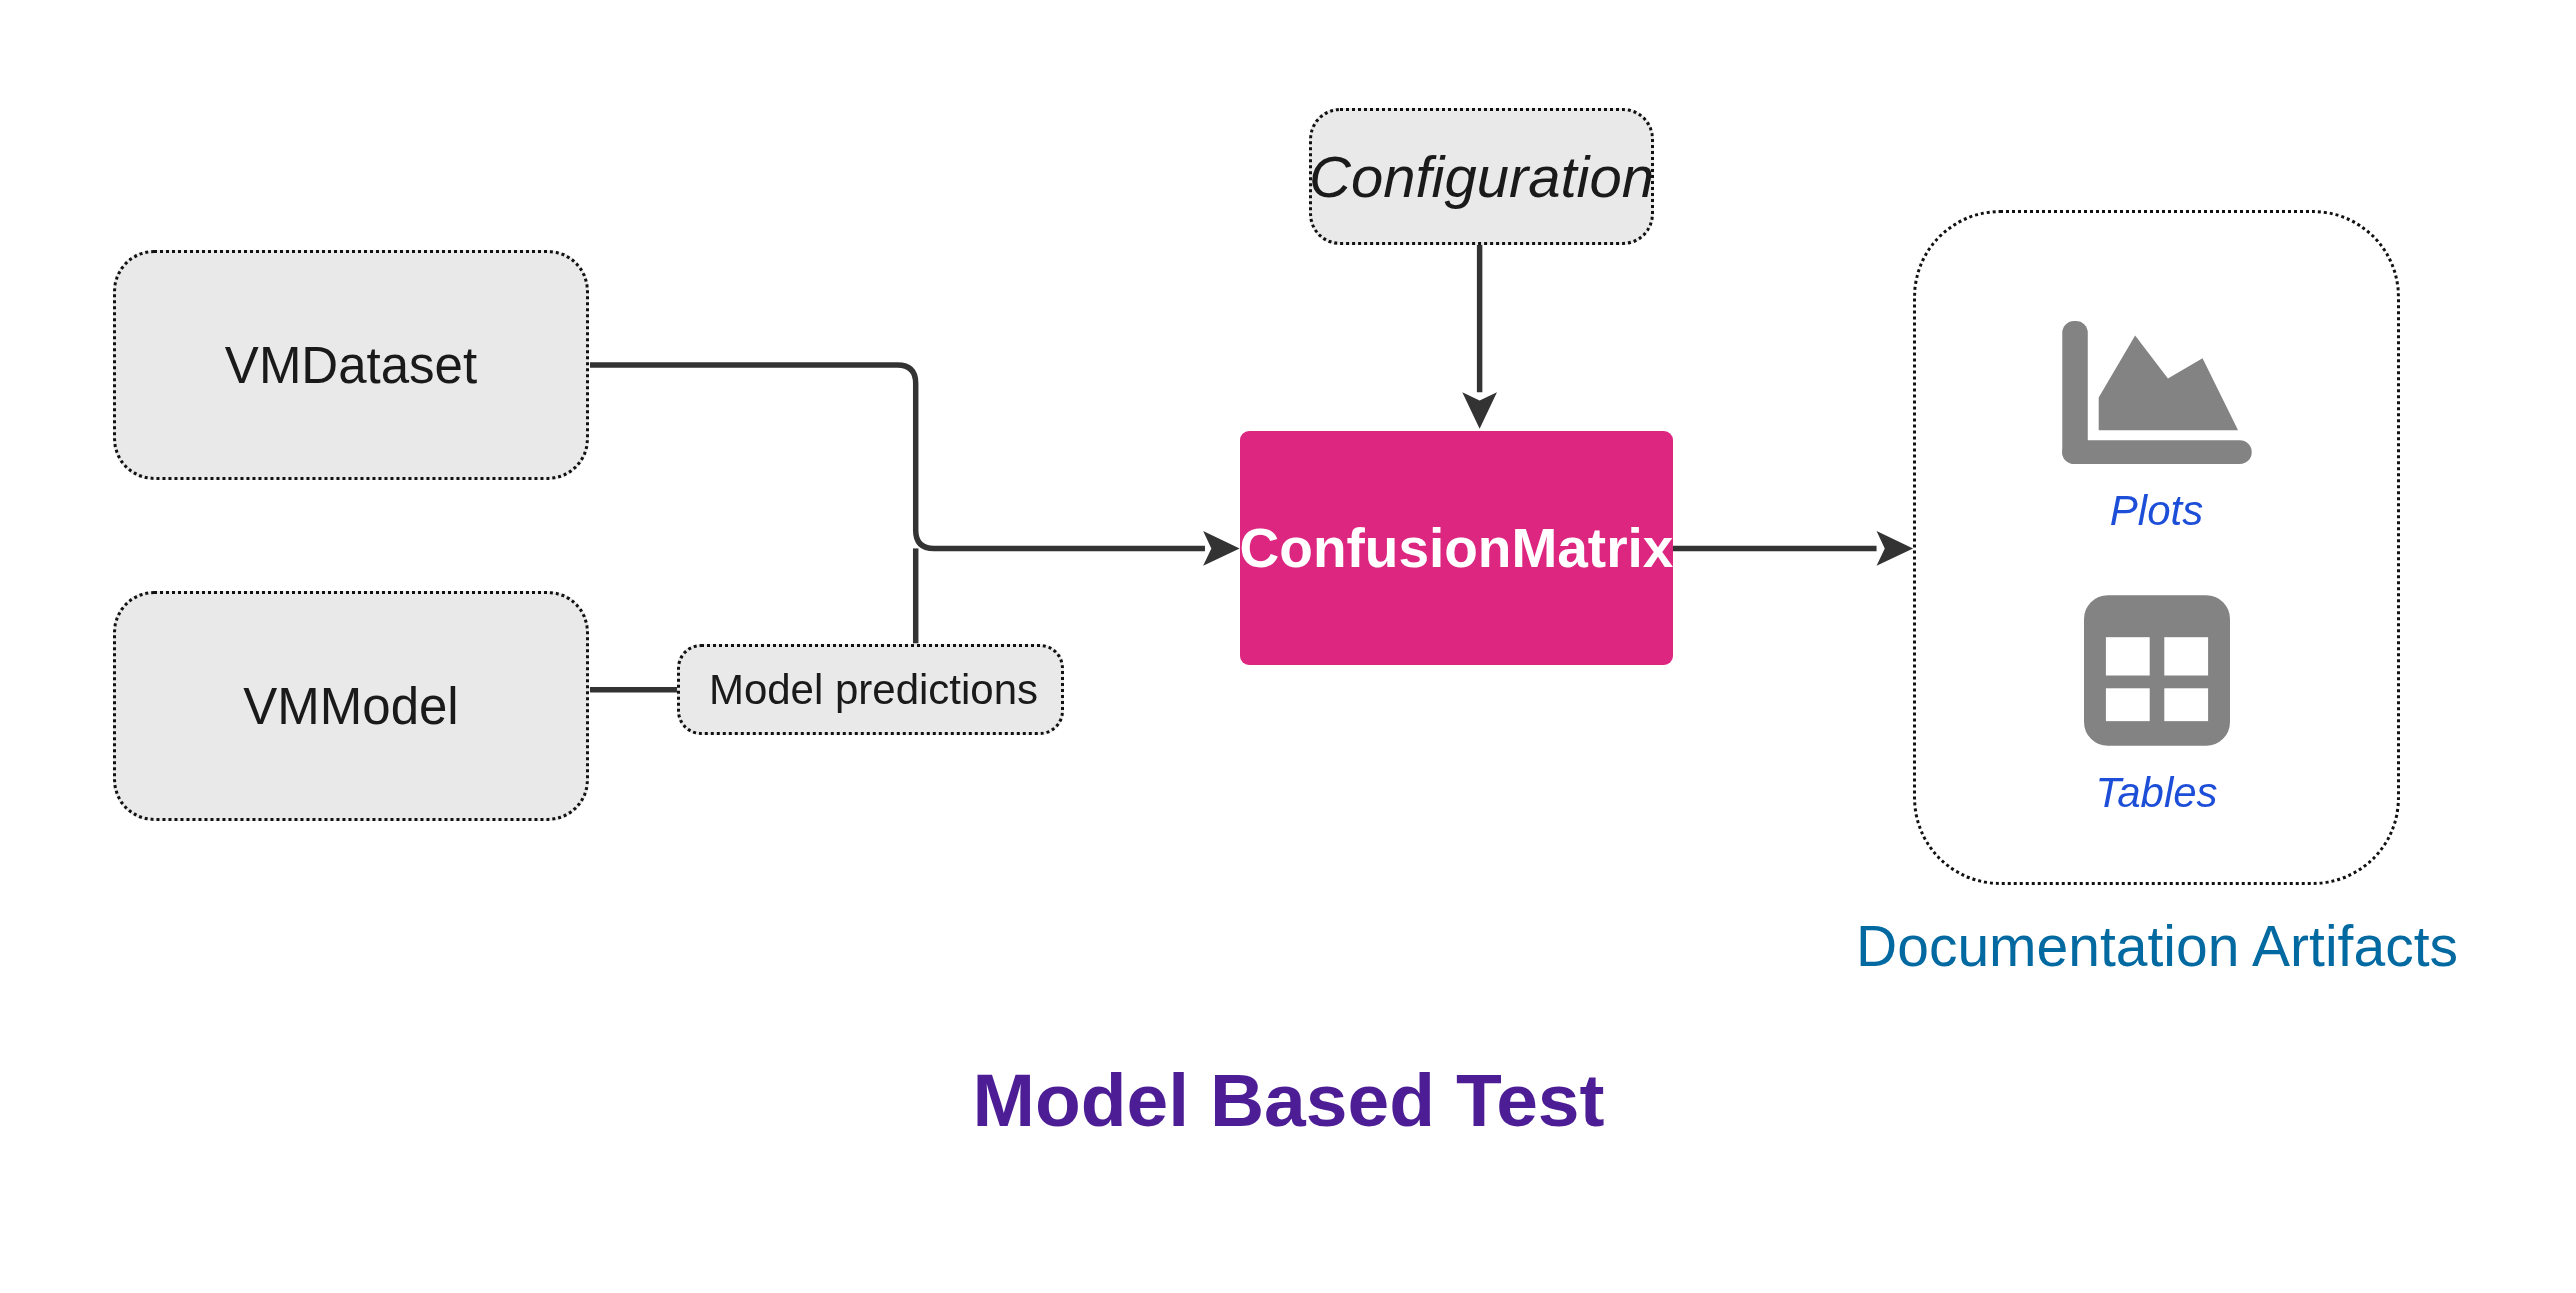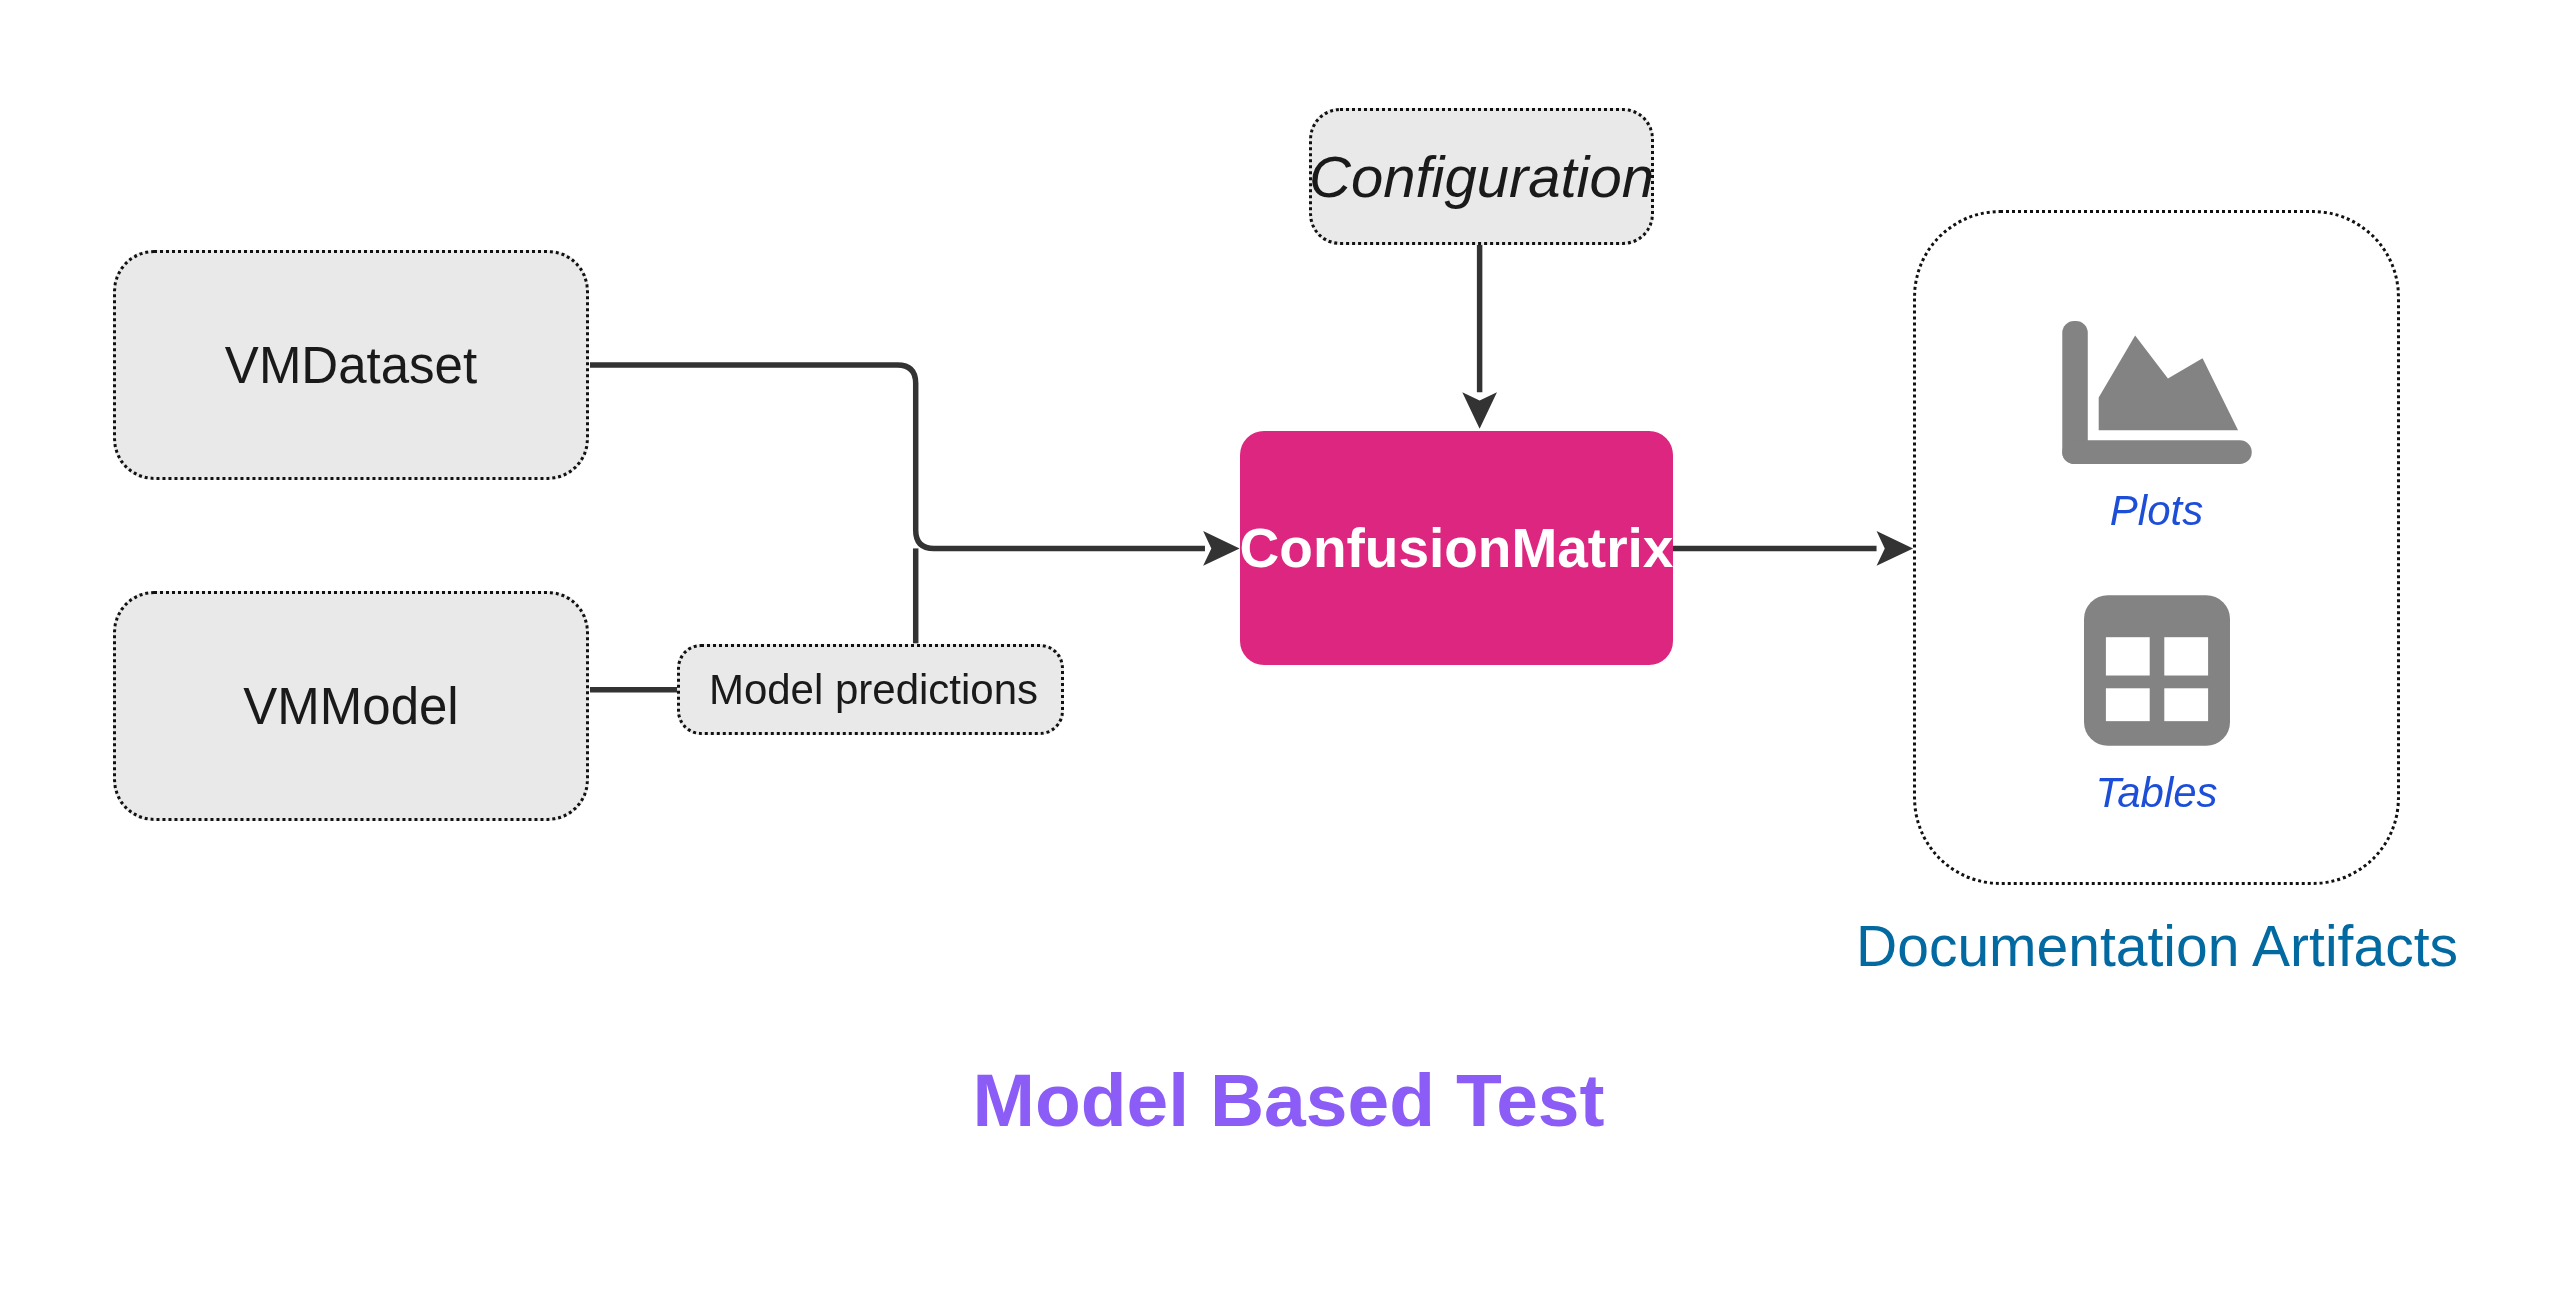--- a/index.html
+++ b/index.html
@@ -56,21 +56,21 @@
   .node-configuration {
     left: 1309px; top: 108px; width: 345px; height: 137px;
     border-radius: 31px;
     font-size: 58px;
     font-style: italic;
   }
   .node-confusionmatrix {
     left: 1240px; top: 431px; width: 433px; height: 234px;
     background: #DD2680;
     border: none;
-    border-radius: 24px;
+    border-radius: 9px;
     color: #ffffff;
     font-size: 55px;
     font-weight: bold;
   }
   .container-artifacts {
     position: absolute;
     left: 1913px; top: 210px; width: 487px; height: 675px;
     box-sizing: border-box;
     border: 3.7px dotted #111111;
     border-radius: 87px;
@@ -99,21 +99,21 @@
     text-align: center;
     font-size: 57px;
     color: #0369a1;
   }
   .diagram-title {
     position: absolute;
     left: 832px; top: 1057px; width: 913px;
     text-align: center;
     font-size: 75px;
     font-weight: bold;
-    color: #8b5cf6;
+    color: #4c1d95;
   }
 </style>
 </head>
 <body>
 
 <div id="canvas">
 
   <svg id="edges" viewBox="0 0 2822 1417" xmlns="http://www.w3.org/2000/svg">
     <path class="edge" d="M 646 400 H 983 Q 1003 400 1003 420 V 581 Q 1003 601 1023 601 H 1320"></path>
     <path class="arrowhead" d="M 1358 601 L 1318 582 L 1327 601 L 1318 620 Z"></path>

